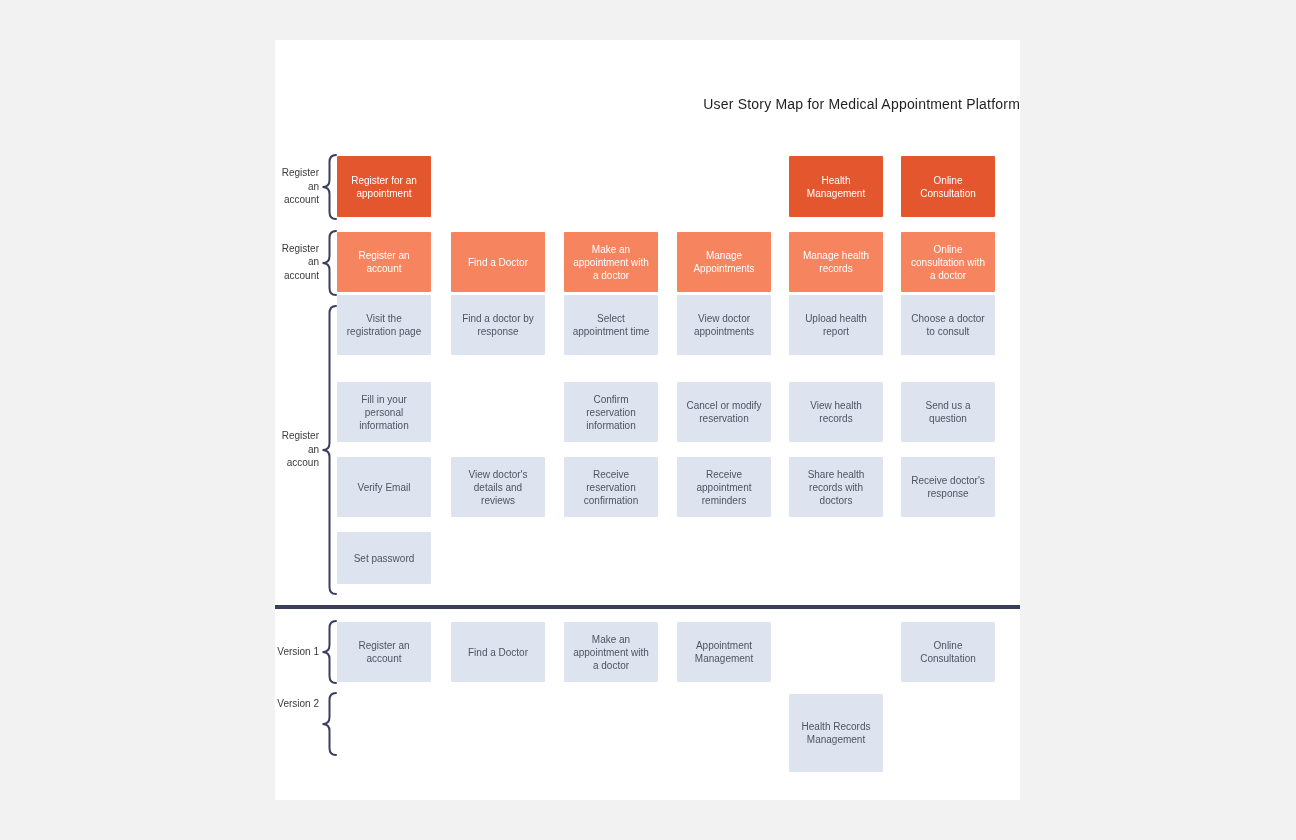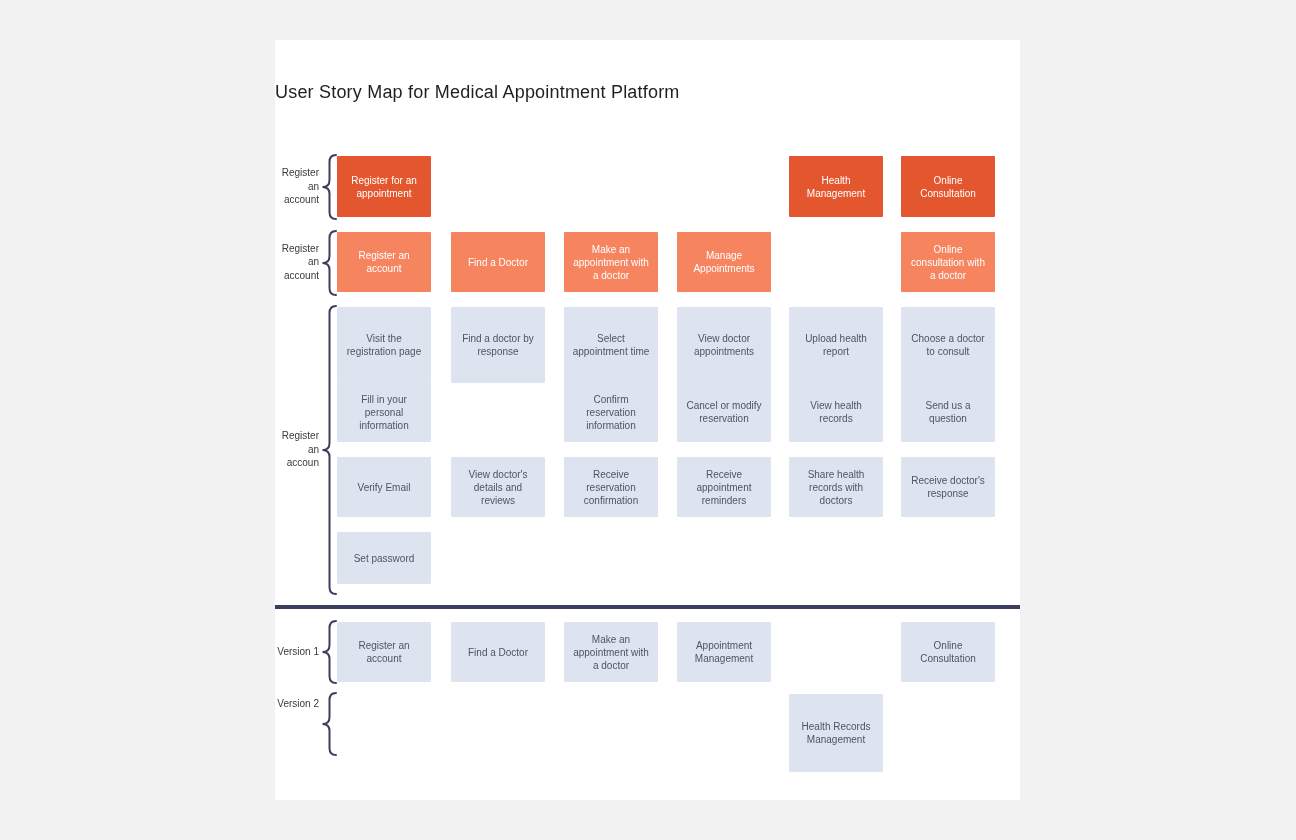--- a/index.html
+++ b/index.html
@@ -17,23 +17,23 @@
     overflow:hidden;
   }
   .canvas{
     position:absolute;
     left:275px; top:40px;
     width:745px; height:760px;
     background:#FFFFFF;
   }
   .title{
     position:absolute;
-    top:42px; left:0; width:100%;
-    text-align:left;
-    font-size:18px;
+    top:56px; left:0; width:100%;
+    text-align:right;
+    font-size:14px;
     font-weight:500;
     color:#1F1F1F;
     letter-spacing:.2px;
   }
   .card{
     position:absolute;
     width:94px;
     display:flex;
     align-items:center;
     justify-content:center;
@@ -44,21 +44,21 @@
     border-radius:1px;
   }
   .epic{background:var(--epic);color:#FFFFFF;}
   .feature{background:var(--feature);color:#FFFFFF;}
   .story{background:var(--story);color:#4E5461;}
   
   .c0{left:62px}.c1{left:176px}.c2{left:289px}.c3{left:402px}.c4{left:514px}.c5{left:626px}
   
   .r-epic{top:116px;height:61px}
   .r-feat{top:192px;height:60px}
-  .r-s1{top:267px;height:76px}
+  .r-s1{top:255px;height:60px}
   .r-s2{top:342px;height:60px}
   .r-s3{top:417px;height:60px}
   .r-s4{top:492px;height:52px}
   .r-v1{top:582px;height:60px}
   .r-v2{top:654px;height:78px}
   .group-label{
     position:absolute;
     left:0; width:44px;
     display:flex;
     align-items:center;
@@ -120,20 +120,21 @@
     </svg>
 
   <div class="card epic c0 r-epic">Register for an appointment</div>
   <div class="card epic c4 r-epic">Health Management</div>
   <div class="card epic c5 r-epic">Online Consultation</div>
 
   <div class="card feature c0 r-feat">Register an account</div>
   <div class="card feature c1 r-feat">Find a Doctor</div>
   <div class="card feature c2 r-feat">Make an appointment with a doctor</div>
   <div class="card feature c3 r-feat">Manage Appointments</div>
+  <div class="card feature c4 r-feat">Manage health records</div>
   <div class="card feature c5 r-feat">Online consultation with a doctor</div>
 
   <div class="card story c0 r-s1">Visit the registration page</div>
   <div class="card story c1 r-s1">Find a doctor by response</div>
   <div class="card story c3 r-s1">View doctor appointments</div>
   <div class="card story c2 r-s1">Select appointment time</div>
   <div class="card story c4 r-s1">Upload health report</div>
   <div class="card story c5 r-s1">Choose a doctor to consult</div>
 
   <div class="card story c0 r-s2">Fill in your personal information</div>

